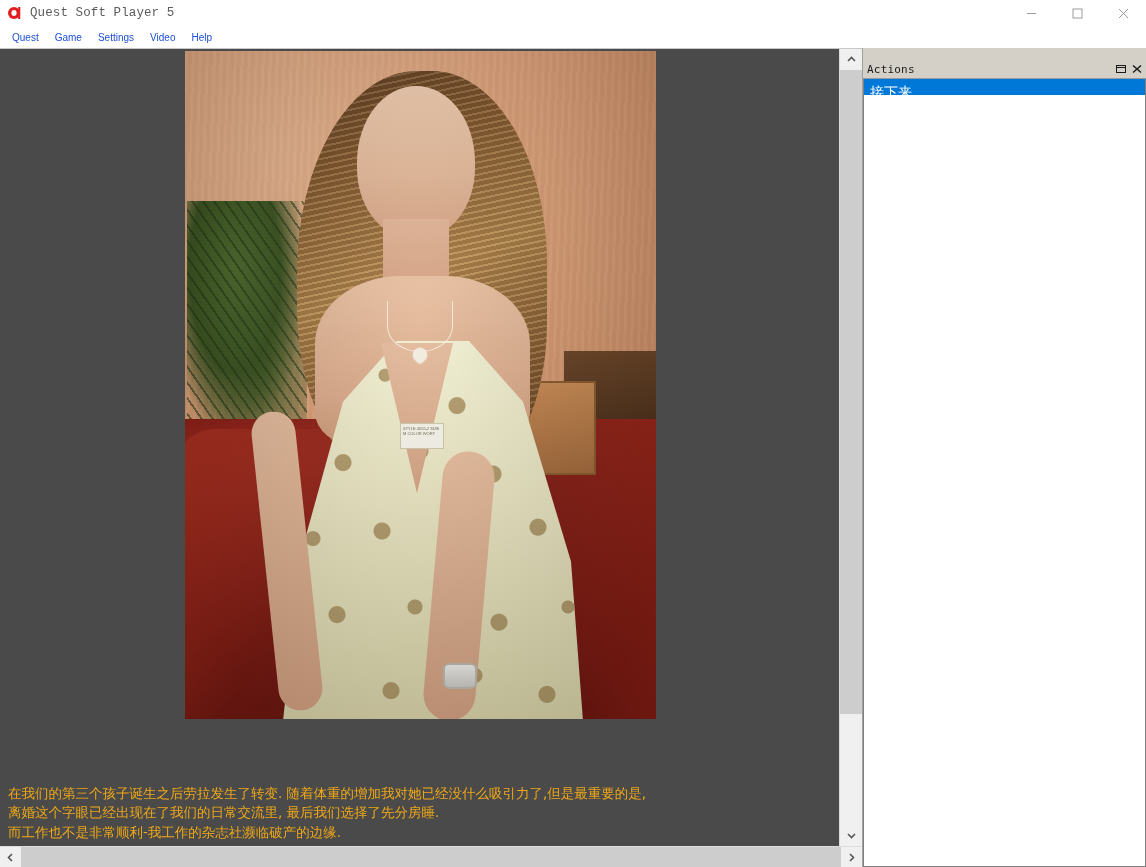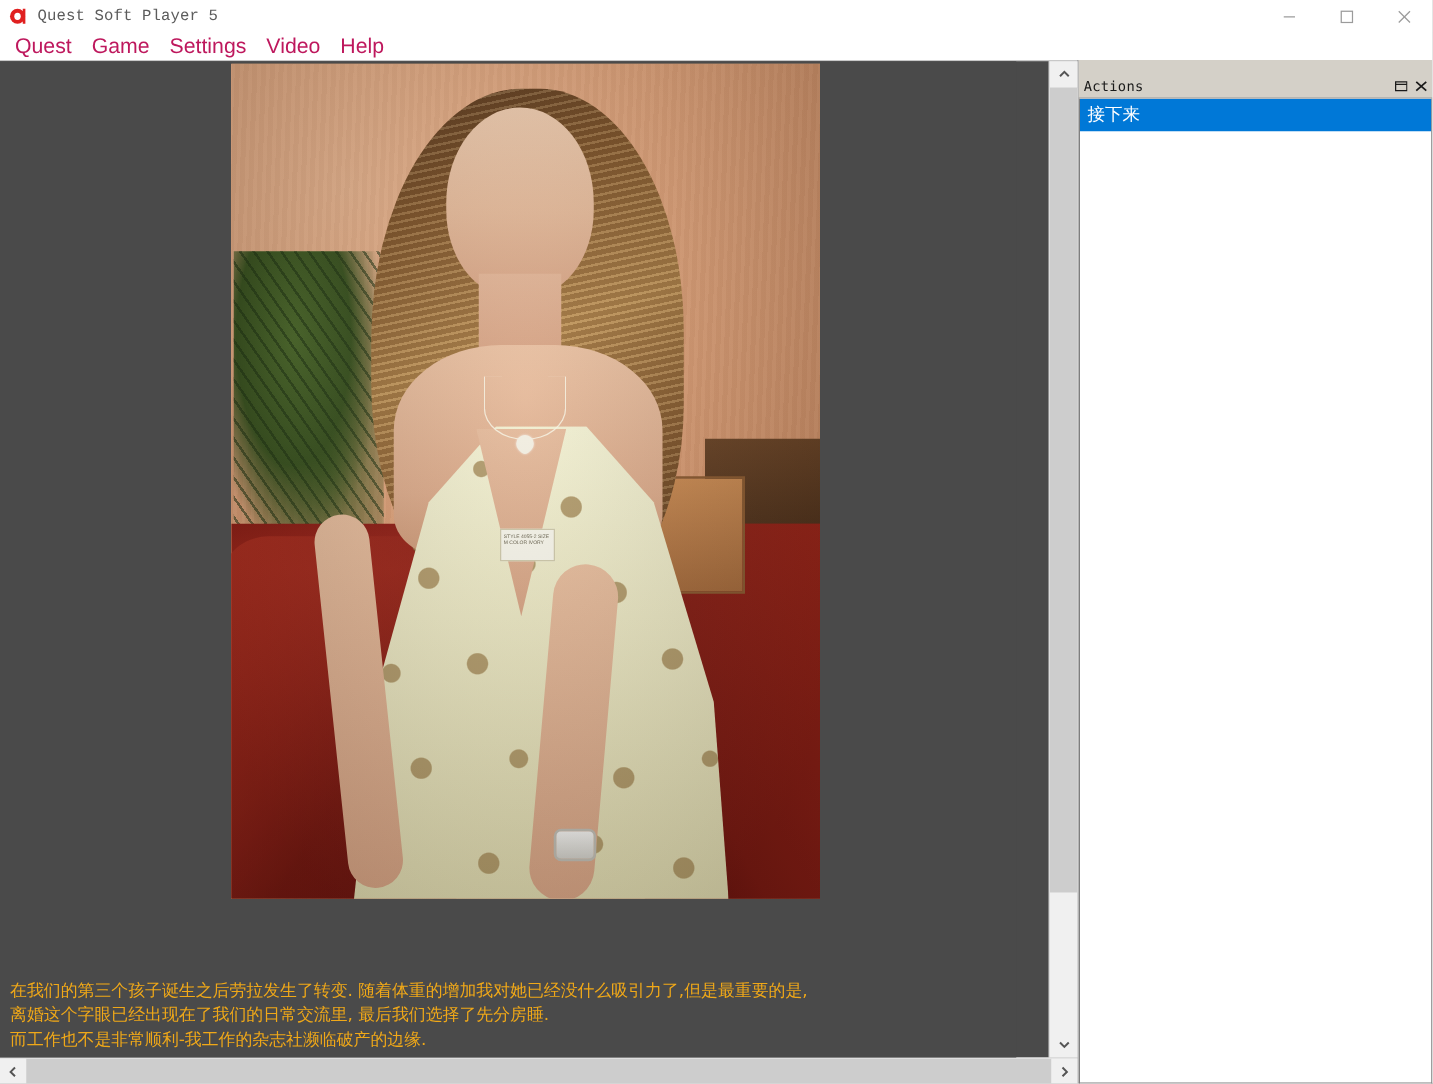--- a/index.html
+++ b/index.html
@@ -71,22 +71,22 @@
   .menubar {
     height: 22px;
     min-height: 22px;
     background: #ffffff;
     display: flex;
     align-items: center;
     padding-left: 4px;
     user-select: none;
   }
   .menu-item {
-    font-size: 17px;
-    color: #be185d;
+    font-size: 10px;
+    color: #1d4ed8;
     padding: 2px 8px;
     cursor: default;
     font-family: "Liberation Sans", sans-serif;
   }
 
   
   .body-area {
     flex: 1;
     display: flex;
     position: relative;
@@ -441,21 +441,21 @@
     flex: 1;
     background: #ffffff;
     border: 1px solid #7f7f7f;
     border-top: none;
     margin: 0;
     padding: 0;
     overflow: hidden;
     box-sizing: border-box;
   }
   .action-item {
-    height: 26px;
+    height: 16px;
     line-height: 26px;
     padding: 0 6px;
     font-size: 14px;
     color: #ffffff;
     background: #0078d7;
     font-family: "DejaVu Sans", "Liberation Sans", sans-serif;
     white-space: nowrap;
     overflow: hidden;
   }
 

